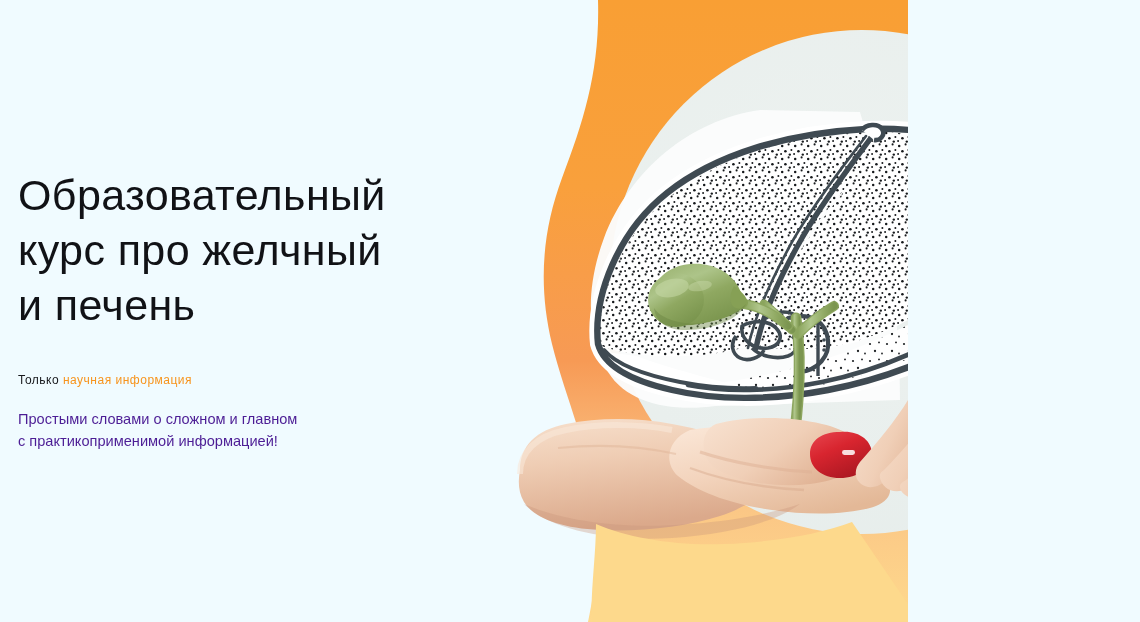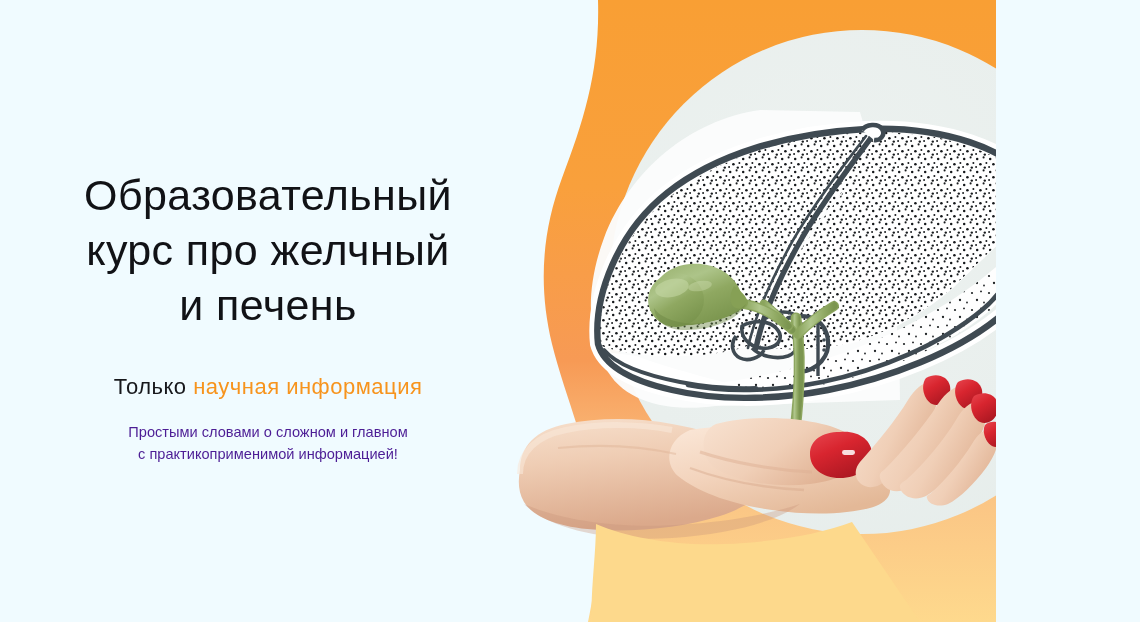--- a/index.html
+++ b/index.html
@@ -9,25 +9,24 @@
   body {
     width: 1140px;
     height: 622px;
     overflow: hidden;
     font-family: "Liberation Sans", sans-serif;
     background: #f0fbff;
   }
 
   #hero {
     position: relative;
-    width: 996px;
+    width: 908px;
     height: 622px;
     overflow: hidden;
     background: #f0fbff;
-    text-align: center;
   }
 
   
   .layer {
     position: absolute;
     inset: 0;
     width: 1140px;
     height: 622px;
     pointer-events: none;
   }
@@ -53,21 +52,21 @@
     line-height: 1.28;
     letter-spacing: 0.4px;
     font-weight: 400;
     color: #111216;
     white-space: pre-line;
   }
 
   #subhead {
     margin: 0;
     padding-top: 40px;
-    font-size: 22px;
+    font-size: 12px;
     letter-spacing: 0.5px;
     line-height: 1.3;
     font-weight: 400;
     color: #17181c;
   }
   #subhead .accent {
     color: #f7941d;
   }
 
   #body-copy {

